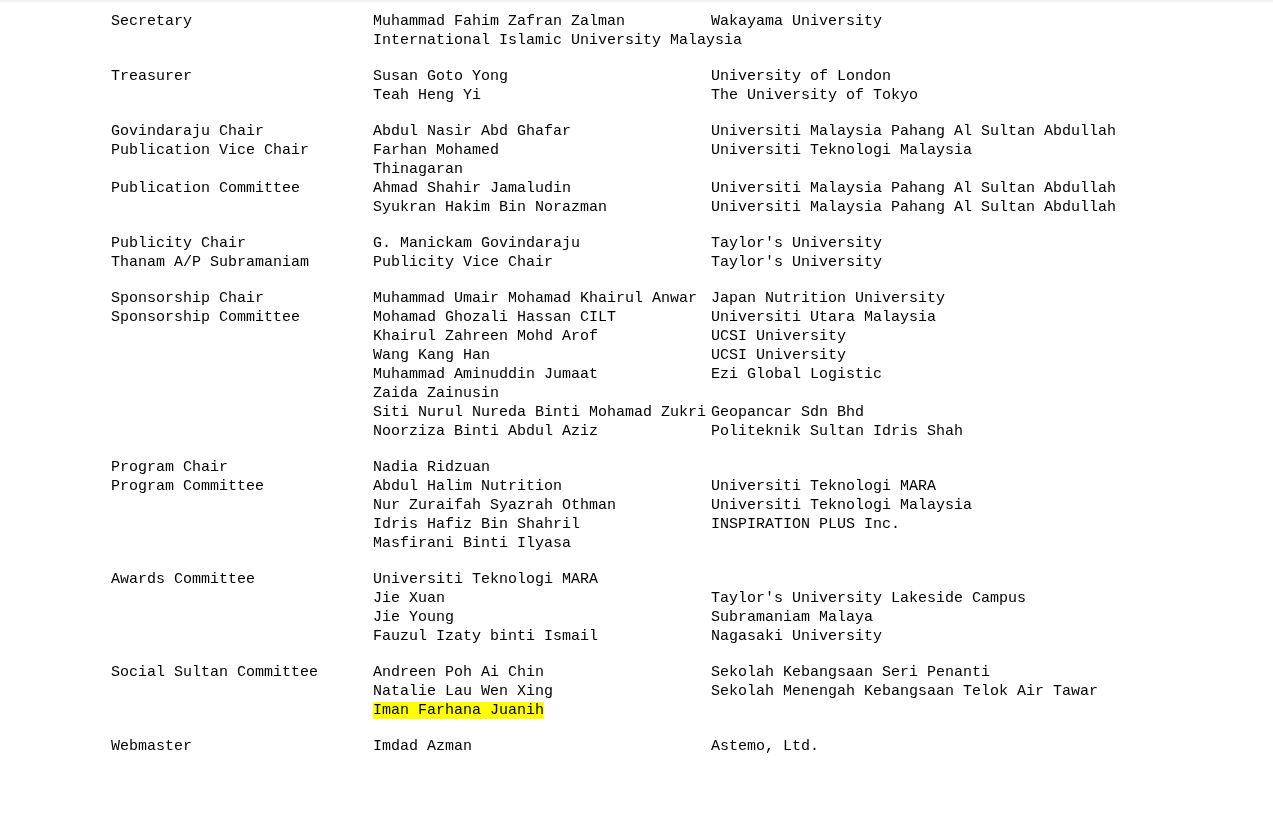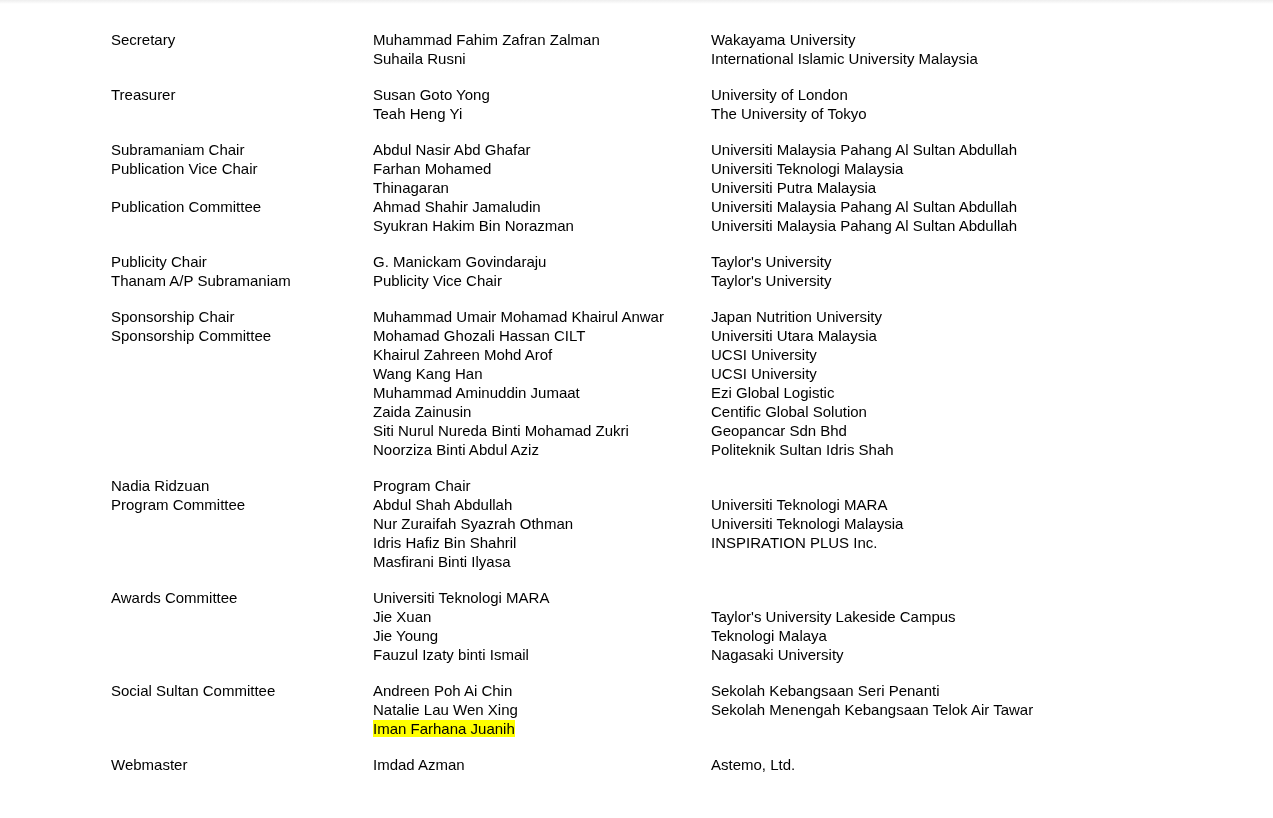--- a/index.html
+++ b/index.html
@@ -19,23 +19,24 @@
     position: relative;
   }
   .top-edge {
     position: absolute;
     top: 0; left: 0; right: 0;
     height: 4px;
     background: linear-gradient(#eeeeee, #ffffff);
   }
   .content {
     position: absolute;
-    top: 30px;
+    top: 12px;
     left: 111px;
     right: 0;
+    font-family: Liberation Mono, monospace;
   }
   .section {
     margin-bottom: 17px;
   }
   .row {
     display: grid;
     grid-template-columns: 262px 338px auto;
   }
   .cell {
     white-space: nowrap;
@@ -51,51 +52,49 @@
 
 <main class="content">
     <div class="section">
       <div class="row">
         <div class="cell role">Secretary</div>
         <div class="cell name"><span>Muhammad Fahim Zafran Zalman</span></div>
         <div class="cell affiliation">Wakayama University</div>
       </div>
       <div class="row">
         <div class="cell role"></div>
-        <div class="cell name"><span>Suhaila Rusni</span></div>
         <div class="cell affiliation">International Islamic University Malaysia</div>
       </div>
     </div>
     <div class="section">
       <div class="row">
         <div class="cell role">Treasurer</div>
         <div class="cell name"><span>Susan Goto Yong</span></div>
         <div class="cell affiliation">University of London</div>
       </div>
       <div class="row">
         <div class="cell role"></div>
         <div class="cell name"><span>Teah Heng Yi</span></div>
         <div class="cell affiliation">The University of Tokyo</div>
       </div>
     </div>
     <div class="section">
       <div class="row">
-        <div class="cell role">Subramaniam Chair</div>
+        <div class="cell role">Govindaraju Chair</div>
         <div class="cell name"><span>Abdul Nasir Abd Ghafar</span></div>
         <div class="cell affiliation">Universiti Malaysia Pahang Al Sultan Abdullah</div>
       </div>
       <div class="row">
         <div class="cell role">Publication Vice Chair</div>
         <div class="cell name"><span>Farhan Mohamed</span></div>
         <div class="cell affiliation">Universiti Teknologi Malaysia</div>
       </div>
       <div class="row">
         <div class="cell role"></div>
         <div class="cell name"><span>Thinagaran</span></div>
-        <div class="cell affiliation">Universiti Putra Malaysia</div>
       </div>
       <div class="row">
         <div class="cell role">Publication Committee</div>
         <div class="cell name"><span>Ahmad Shahir Jamaludin</span></div>
         <div class="cell affiliation">Universiti Malaysia Pahang Al Sultan Abdullah</div>
       </div>
       <div class="row">
         <div class="cell role"></div>
         <div class="cell name"><span>Syukran Hakim Bin Norazman</span></div>
         <div class="cell affiliation">Universiti Malaysia Pahang Al Sultan Abdullah</div>
@@ -135,42 +134,41 @@
         <div class="cell affiliation">UCSI University</div>
       </div>
       <div class="row">
         <div class="cell role"></div>
         <div class="cell name"><span>Muhammad Aminuddin Jumaat</span></div>
         <div class="cell affiliation">Ezi Global Logistic</div>
       </div>
       <div class="row">
         <div class="cell role"></div>
         <div class="cell name"><span>Zaida Zainusin</span></div>
-        <div class="cell affiliation">Centific Global Solution</div>
       </div>
       <div class="row">
         <div class="cell role"></div>
         <div class="cell name"><span>Siti Nurul Nureda Binti Mohamad Zukri</span></div>
         <div class="cell affiliation">Geopancar Sdn Bhd</div>
       </div>
       <div class="row">
         <div class="cell role"></div>
         <div class="cell name"><span>Noorziza Binti Abdul Aziz</span></div>
         <div class="cell affiliation">Politeknik Sultan Idris Shah</div>
       </div>
     </div>
     <div class="section">
       <div class="row">
+        <div class="cell role">Program Chair</div>
         <div class="cell name"><span>Nadia Ridzuan</span></div>
-        <div class="cell role">Program Chair</div>
         <div class="cell affiliation"></div>
       </div>
       <div class="row">
         <div class="cell role">Program Committee</div>
-        <div class="cell name"><span>Abdul Shah Abdullah</span></div>
+        <div class="cell name"><span>Abdul Halim Nutrition</span></div>
         <div class="cell affiliation">Universiti Teknologi MARA</div>
       </div>
       <div class="row">
         <div class="cell role"></div>
         <div class="cell name"><span>Nur Zuraifah Syazrah Othman</span></div>
         <div class="cell affiliation">Universiti Teknologi Malaysia</div>
       </div>
       <div class="row">
         <div class="cell role"></div>
         <div class="cell name"><span>Idris Hafiz Bin Shahril</span></div>
@@ -188,21 +186,21 @@
         <div class="cell affiliation">Universiti Teknologi MARA</div>
       </div>
       <div class="row">
         <div class="cell role"></div>
         <div class="cell name"><span>Jie Xuan</span></div>
         <div class="cell affiliation">Taylor's University Lakeside Campus</div>
       </div>
       <div class="row">
         <div class="cell role"></div>
         <div class="cell name"><span>Jie Young</span></div>
-        <div class="cell affiliation">Teknologi Malaya</div>
+        <div class="cell affiliation">Subramaniam Malaya</div>
       </div>
       <div class="row">
         <div class="cell role"></div>
         <div class="cell name"><span>Fauzul Izaty binti Ismail</span></div>
         <div class="cell affiliation">Nagasaki University</div>
       </div>
     </div>
     <div class="section">
       <div class="row">
         <div class="cell role">Social Sultan Committee</div>

